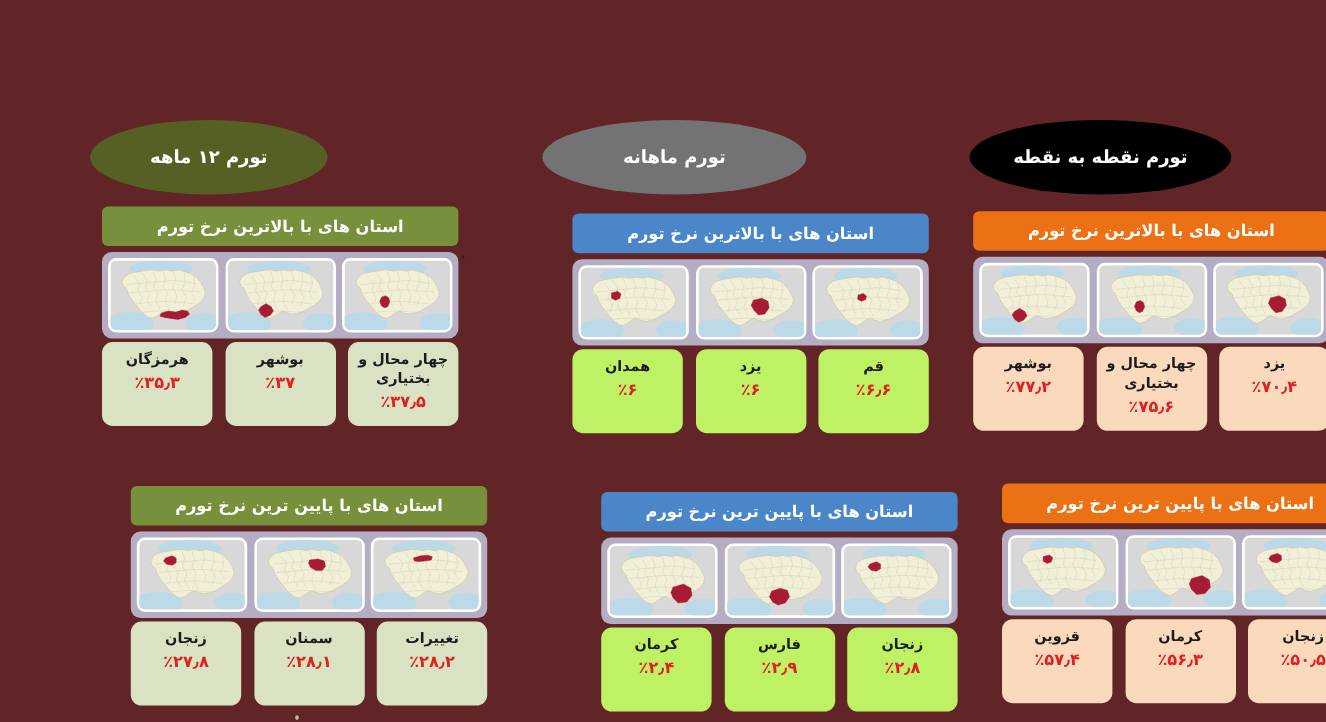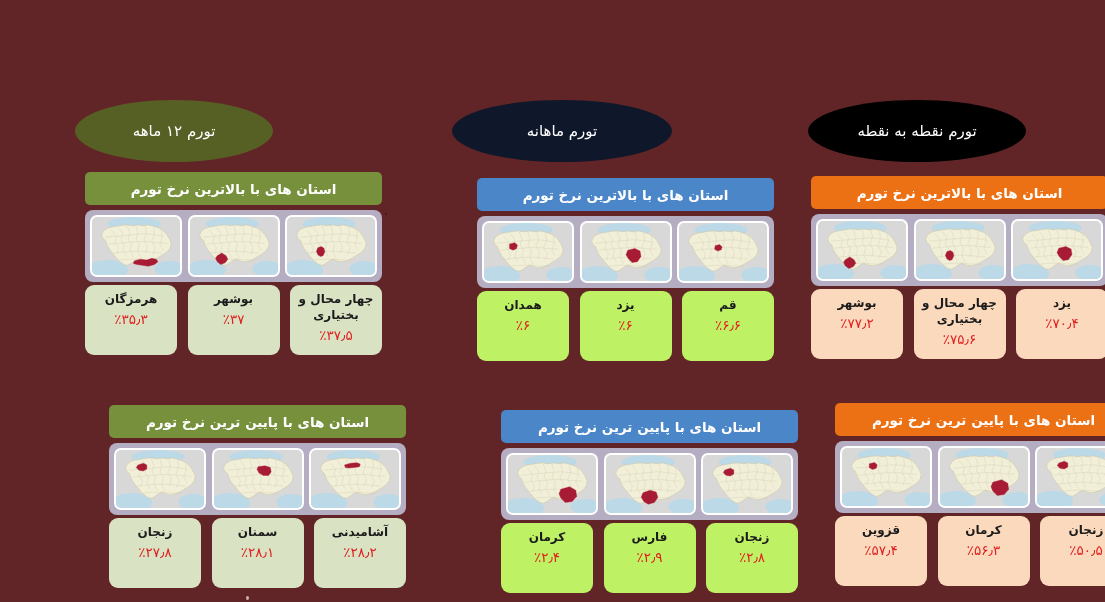--- a/index.html
+++ b/index.html
@@ -25,25 +25,25 @@
   .col-1{left:20px;}
   .col-2{left:382px;}
   .col-3{left:730px;}
 
   
   .ellipse-wrap{height:68px;position:relative;}
   .ellipse{
     position:absolute;top:0;
     width:200px;height:62px;border-radius:50%;
     display:flex;align-items:center;justify-content:center;
-    color:#fff;font-size:15px;font-weight:normal;direction:rtl;
+    color:#fff;font-size:15px;font-weight:bold;direction:rtl;
     text-align:center;
   }
   .col-1 .ellipse{left:55px;background:#566024;width:198px;}
-  .col-2 .ellipse{left:70px;background:#0f172a;width:220px;}
+  .col-2 .ellipse{left:70px;background:#737373;width:220px;}
   .col-3 .ellipse{left:78px;background:#000000;width:218px;}
 
   
   .section{position:absolute;width:297px;margin-left:43px;}
   .col-1 .section{left:22px;}
   .col-2 .section{left:52px;}
   .col-3 .section{left:38px;}
   .sec-top{top:72px;}
   .sec-bottom{top:305px;padding-left:24px;}
   .col-2 .sec-top{top:78px;}
@@ -76,21 +76,21 @@
   .maptile svg{display:block;width:100%;height:100%;}
 
   
   .cells{display:flex;gap:4px;justify-content:space-between;margin-top:3px;}
   .cell{
     width:92px;min-height:70px;border-radius:9px;
     display:flex;flex-direction:column;align-items:center;justify-content:flex-start;
     padding:6px 3px 8px;box-sizing:border-box;direction:rtl;
   }
   .cell .prov{font-size:12px;font-weight:bold;color:#1b1b1b;text-align:center;line-height:1.35;}
-  .cell .val{font-size:13.5px;font-weight:normal;color:#e02020;margin-top:4px;text-align:right;}
+  .cell .val{font-size:13.5px;font-weight:bold;color:#e02020;margin-top:4px;text-align:right;}
   .cells.green .cell{background:#d9e3c4;}
   .cells.blue .cell{background:#bef264;}
   .cells.orange .cell{background:#fbd9bd;}
 
   .speck{position:absolute;width:2px;height:2px;background:#3a1415;border-radius:50%;}
 </style>
 </head>
 <body>
 
 <div class="page">
@@ -259,21 +259,21 @@
       <path d="M36,66 L58,64 L80,62 L102,60 L124,60 L146,62 L170,64"></path>
       <path d="M48,86 L70,84 L92,82 L114,82 L136,84 L158,86"></path>
       <path d="M62,102 L84,100 L106,100 L128,102 L148,102"></path>
     </g>
     <path d="M50,38 L62,34 L70,38 L70,47 L62,52 L52,50 L46,44 Z" fill="#a81b34" stroke="#a81b34" stroke-width="0.8"></path>
   </svg>
           </div>
         </div>
         <div class="cells green">
           <div class="cell">
-            <div class="prov">آشامیدنی</div>
+            <div class="prov">تغییرات</div>
             <div class="val">٪۲۸٫۲</div>
           </div>
           <div class="cell">
             <div class="prov">سمنان</div>
             <div class="val">٪۲۸٫۱</div>
           </div>
           <div class="cell">
             <div class="prov">زنجان</div>
             <div class="val">٪۲۷٫۸</div>
           </div>

